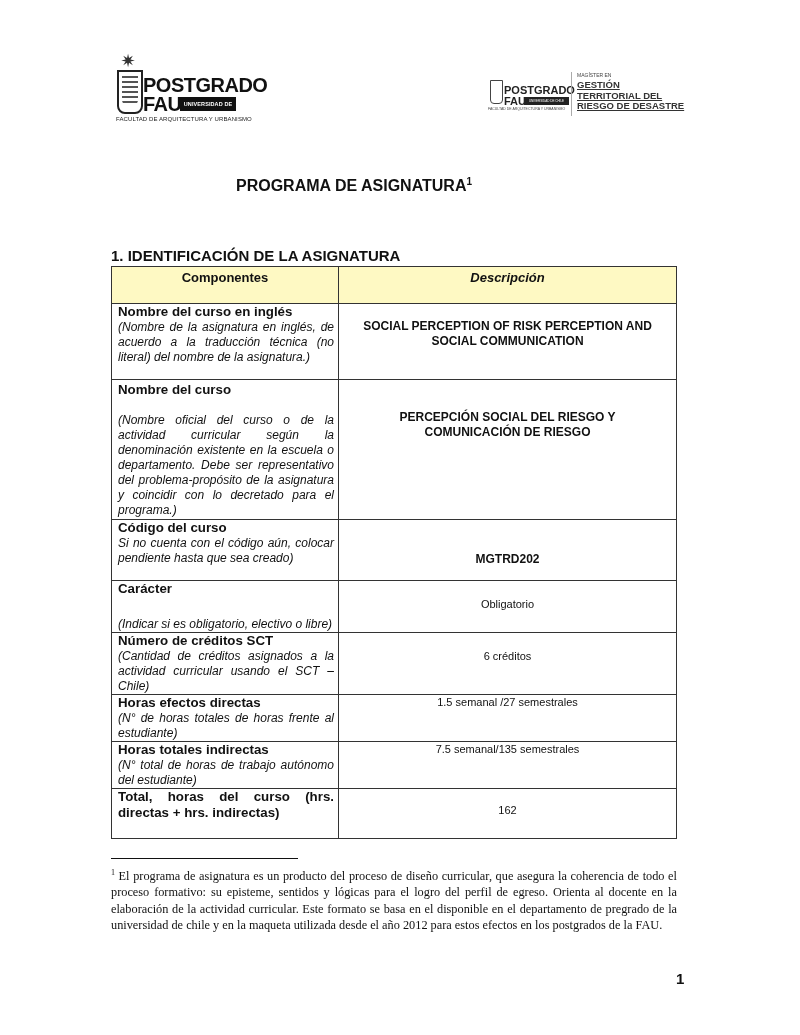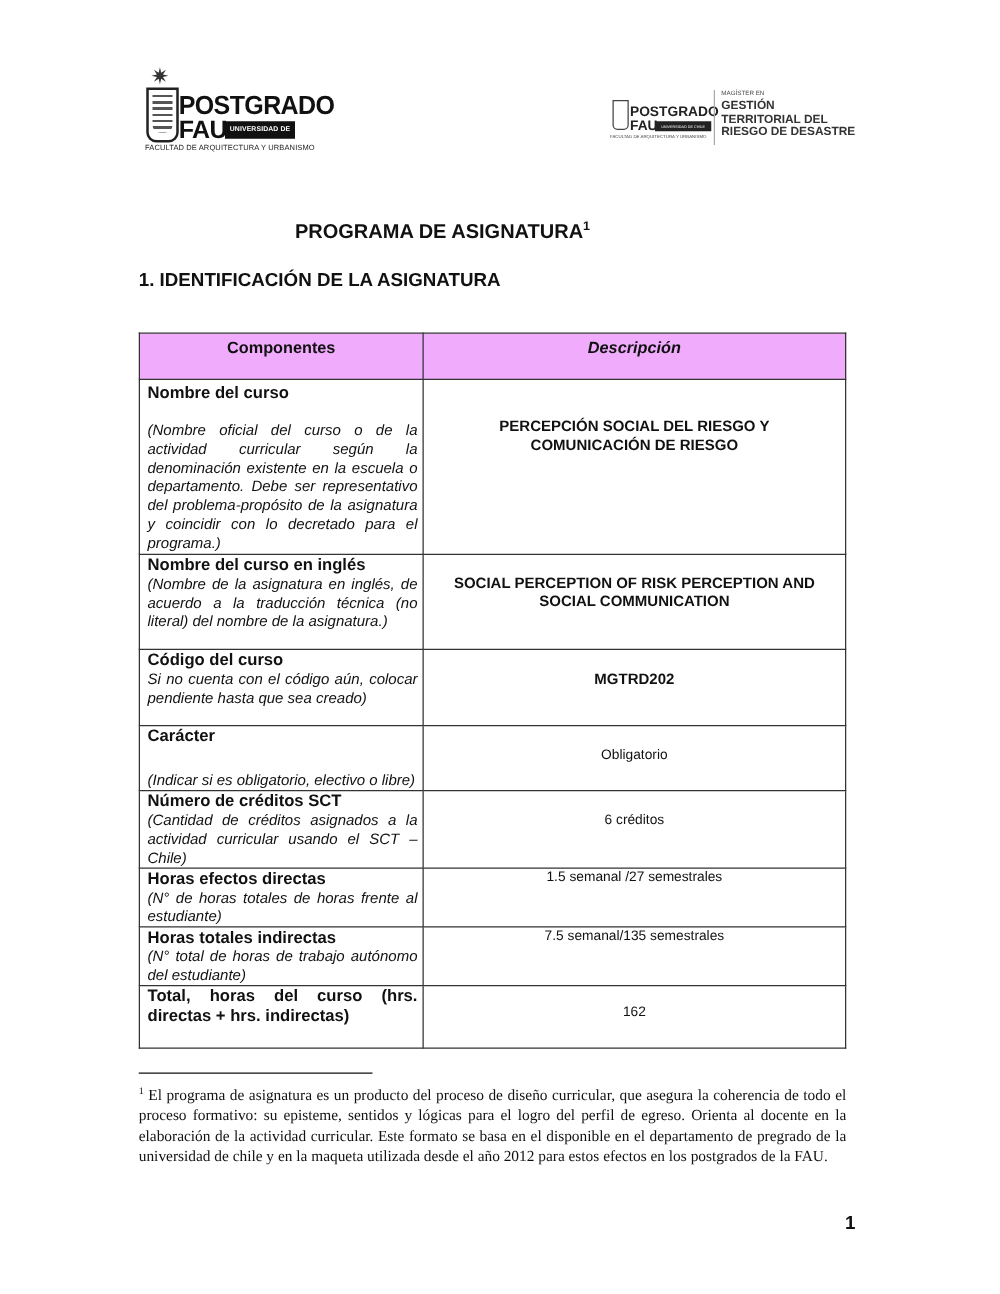--- a/index.html
+++ b/index.html
@@ -18,29 +18,29 @@
 
   
   .logo-right { left:488px; top:70px; width:200px; height:50px; }
   .pg-small { position:absolute; left:16px; top:14px; font-weight:bold; font-size:11px; color:#222; }
   .fau-small { position:absolute; left:16px; top:25px; font-weight:bold; font-size:11px; color:#222; }
   .uchile-small { position:absolute; left:36px; top:27px; width:45px; height:8px; background:#222; color:#fff; font-size:3px; line-height:8px; text-align:center; }
   .fac-small { position:absolute; left:0px; top:37px; font-size:3.5px; color:#444; white-space:nowrap; }
   .crest-small { position:absolute; left:2px; top:10px; width:11px; height:22px; border:1px solid #444; border-radius:0 0 4px 4px; }
   .divider-v { position:absolute; left:83px; top:2px; width:1px; height:44px; background:#aaa; }
   .mag-en { position:absolute; left:89px; top:2px; font-size:5px; color:#444; white-space:nowrap; }
-  .mag-title { position:absolute; left:89px; top:10px; font-weight:bold; font-size:9.5px; line-height:10.5px; color:#333; white-space:nowrap; }
+  .mag-title { position:absolute; left:89px; top:10px; font-weight:bold; font-size:9.5px; line-height:10.5px; color:#333; white-space:nowrap;text-decoration:underline; }
 
   .title { left:0; width:708px; top:176px; text-align:center; font-weight:bold; font-size:16px; }
   .title sup { font-size:10px; }
-  .section { left:111px; top:216px; font-weight:bold; font-size:15px; }
+  .section { left:111px; top:247px; font-weight:bold; font-size:15px; }
 
   table.ident { position:absolute; left:111px; top:266px; width:566px; border-collapse:collapse; }
   table.ident td, table.ident th { border:1.5px solid #333; vertical-align:top; font-size:12.2px; }
-  table.ident th { background:#f0abfc; height:32px; font-weight:bold; font-size:13px; padding-top:3px; text-align:center; }
+  table.ident th { background:#fef9c3; height:32px; font-weight:bold; font-size:13px; padding-top:3px; text-align:center; }
   th.c1 { width:224px; }
   th.c2 i { font-style:italic; }
   td.left { padding:0 4px 0 6px; }
   td.right { text-align:center; padding:0 6px; }
   .lbl { font-weight:bold; font-size:13.3px; line-height:16px; display:block; }
   .hint { font-style:italic; font-size:12px; line-height:15px; text-align:justify; display:block; }
   .val-b { font-weight:bold; font-size:12px; line-height:15px; display:block; }
   .val { font-size:11px; line-height:15px; display:block; }
 
   .fn-rule { left:111px; top:858px; width:187px; height:1px; background:#111; }
@@ -84,45 +84,45 @@
 <div class="abs section">1. IDENTIFICACIÓN DE LA ASIGNATURA</div>
 
 <table class="ident">
   <thead>
     <tr>
       <th class="c1">Componentes</th>
       <th class="c2"><i>Descripción</i></th>
     </tr>
   </thead>
   <tbody>
+    <tr style="height:76px">
+      <td class="left">
+        <span class="lbl">Nombre del curso en inglés</span>
+        <span class="hint">(Nombre de la asignatura en inglés, de acuerdo a la traducción técnica (no literal) del nombre de la asignatura.)</span>
+      </td>
+      <td class="right">
+        <span class="val-b" style="margin-top:15px">SOCIAL PERCEPTION OF RISK PERCEPTION AND SOCIAL COMMUNICATION</span>
+      </td>
+    </tr>
     <tr style="height:140px">
       <td class="left">
         <span class="lbl" style="margin-top:2px">Nombre del curso</span>
         <span class="hint" style="margin-top:15px">(Nombre oficial del curso o de la actividad curricular según la denominación existente en la escuela o departamento. Debe ser representativo del problema-propósito de la asignatura y coincidir con lo decretado para el programa.)</span>
       </td>
       <td class="right">
         <span class="val-b" style="margin-top:30px;padding:0 40px">PERCEPCIÓN SOCIAL DEL RIESGO Y COMUNICACIÓN DE RIESGO</span>
       </td>
     </tr>
-    <tr style="height:76px">
-      <td class="left">
-        <span class="lbl">Nombre del curso en inglés</span>
-        <span class="hint">(Nombre de la asignatura en inglés, de acuerdo a la traducción técnica (no literal) del nombre de la asignatura.)</span>
-      </td>
-      <td class="right">
-        <span class="val-b" style="margin-top:15px">SOCIAL PERCEPTION OF RISK PERCEPTION AND SOCIAL COMMUNICATION</span>
-      </td>
-    </tr>
     <tr style="height:61px">
       <td class="left">
         <span class="lbl">Código del curso</span>
         <span class="hint">Si no cuenta con el código aún, colocar pendiente hasta que sea creado)</span>
       </td>
       <td class="right">
-        <span class="val-b" style="margin-top:16px">MGTRD202</span>
+        <span class="val-b" style="margin-top:32px">MGTRD202</span>
       </td>
     </tr>
     <tr style="height:48px">
       <td class="left">
         <span class="lbl">Carácter</span>
         <span class="hint" style="margin-top:20px">(Indicar si es obligatorio, electivo o libre)</span>
       </td>
       <td class="right">
         <span class="val" style="margin-top:16px">Obligatorio</span>
       </td>

